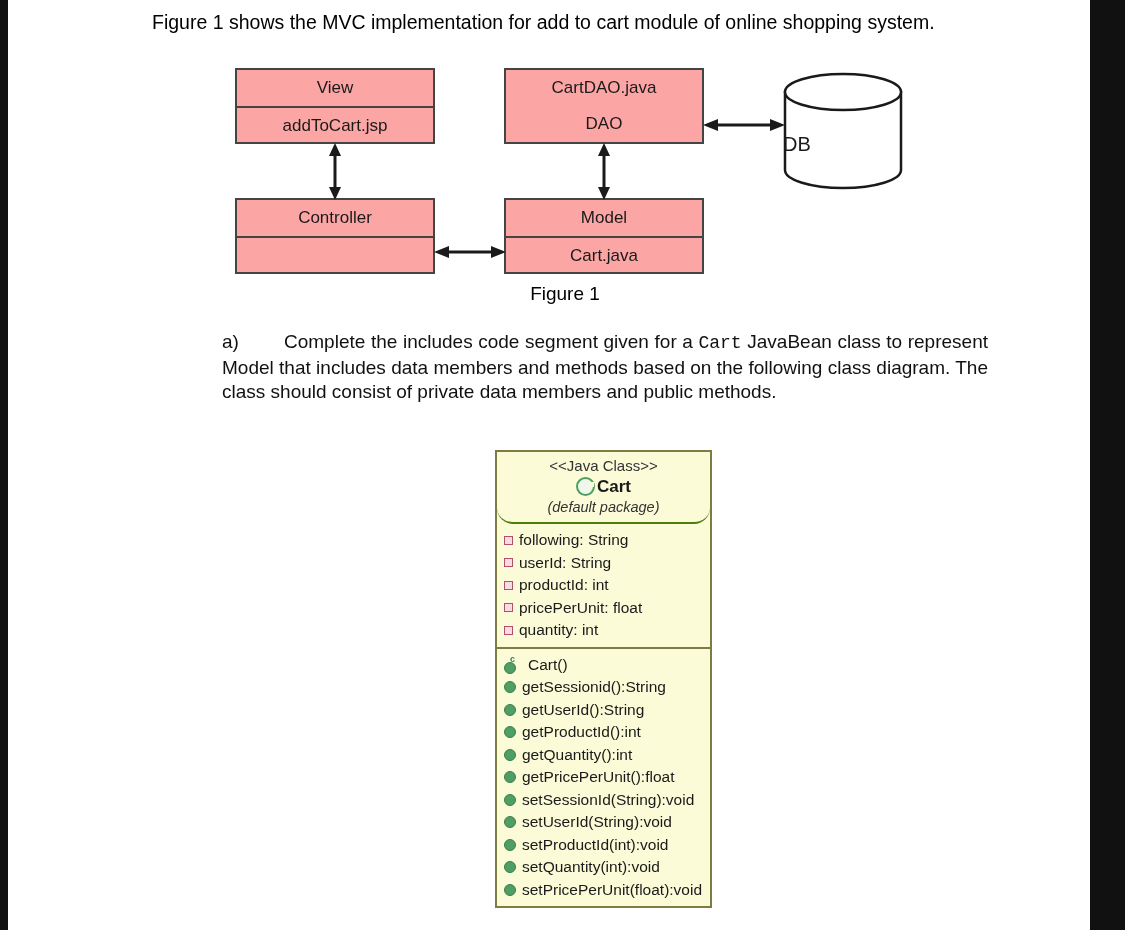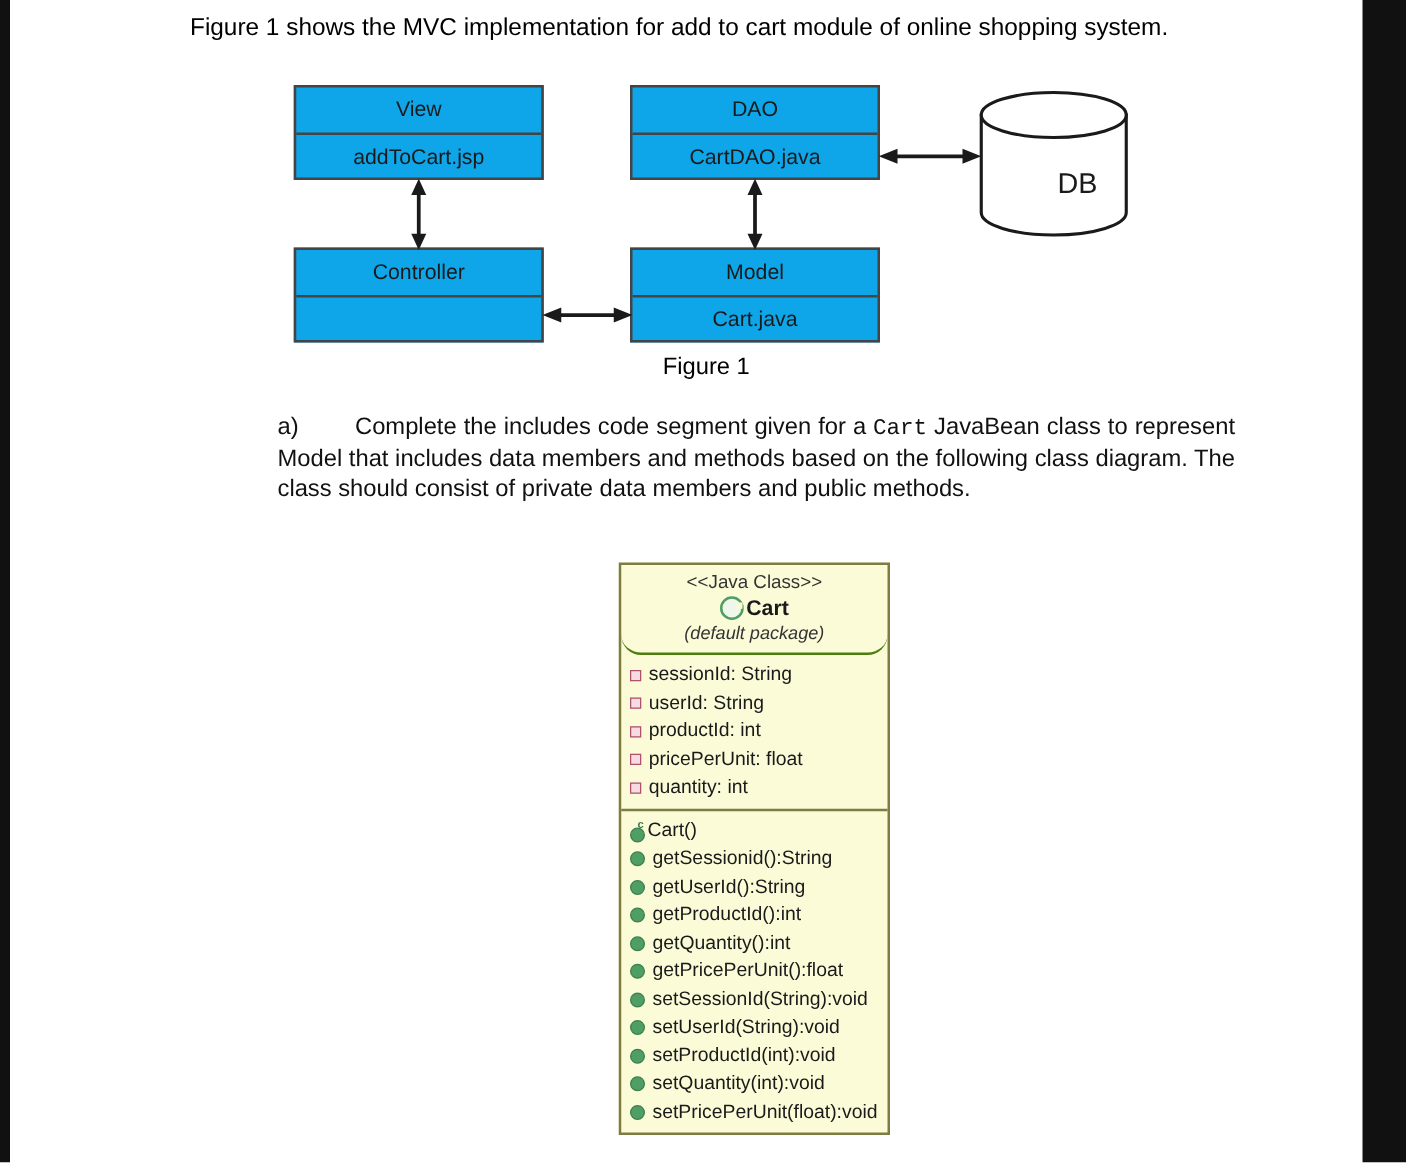--- a/index.html
+++ b/index.html
@@ -50,21 +50,21 @@
     position: absolute;
     left: 0;
     top: 55px;
     width: 1125px;
     height: 260px;
   }
 
   .mvc-box {
     position: absolute;
     border: 2px solid #444444;
-    background: #0ea5e9;
+    background: #fca5a5;
     box-sizing: border-box;
   }
   .mvc-box .row {
     height: 36px;
     line-height: 36px;
     text-align: center;
     font-size: 17px;
     color: #1a1a1a;
     white-space: nowrap;
     overflow: hidden;
@@ -90,22 +90,22 @@
     left: 783px;
     top: 17px;
     width: 120px;
     height: 118px;
   }
   .db-label {
     position: absolute;
     left: 783px;
     top: 78px;
     width: 95px;
-    text-align: right;
-    font-size: 23px;
+    text-align: left;
+    font-size: 20px;
     color: #1a1a1a;
   }
 
   
   .fig-caption {
     position: absolute;
     left: 235px;
     top: 283px;
     width: 660px;
     text-align: center;
@@ -261,22 +261,22 @@
   <div class="intro">Figure 1 shows the MVC implementation for add to cart module of online shopping system.</div>
 
   <div class="diagram">
 
     <div class="mvc-box" id="box-view">
       <div class="row top">View</div>
       <div class="row">addToCart.jsp</div>
     </div>
 
     <div class="mvc-box" id="box-dao">
+      <div class="row">CartDAO.java</div>
       <div class="row top">DAO</div>
-      <div class="row">CartDAO.java</div>
     </div>
 
     <div class="mvc-box" id="box-controller">
       <div class="row top">Controller</div>
     </div>
 
     <div class="mvc-box" id="box-model">
       <div class="row top">Model</div>
       <div class="row">Cart.java</div>
     </div>
@@ -335,21 +335,21 @@
       <div class="uml-name">
         <span class="icon-class"></span>
         <span>Cart</span>
       </div>
       <div class="uml-package">(default package)</div>
     </div>
 
     <div class="uml-section attrs">
       <div class="uml-item">
         <span class="mark-private"></span>
-        <span class="label">sessionId: String</span>
+        <span class="label">following: String</span>
       </div>
       <div class="uml-item">
         <span class="mark-private"></span>
         <span class="label">userId: String</span>
       </div>
       <div class="uml-item">
         <span class="mark-private"></span>
         <span class="label">productId: int</span>
       </div>
       <div class="uml-item">
@@ -361,21 +361,21 @@
         <span class="label">quantity: int</span>
       </div>
     </div>
 
     <div class="uml-section methods">
       <div class="uml-item">
         <span class="mark-ctor">
             <span class="dot"></span>
             <span class="sup">c</span>
           </span>
-        <span class="label" style="margin-left:3px;">Cart()</span>
+        <span class="label" style="margin-left:13px;">Cart()</span>
       </div>
       <div class="uml-item">
         <span class="mark-public"></span>
         <span class="label">getSessionid():String</span>
       </div>
       <div class="uml-item">
         <span class="mark-public"></span>
         <span class="label">getUserId():String</span>
       </div>
       <div class="uml-item">

